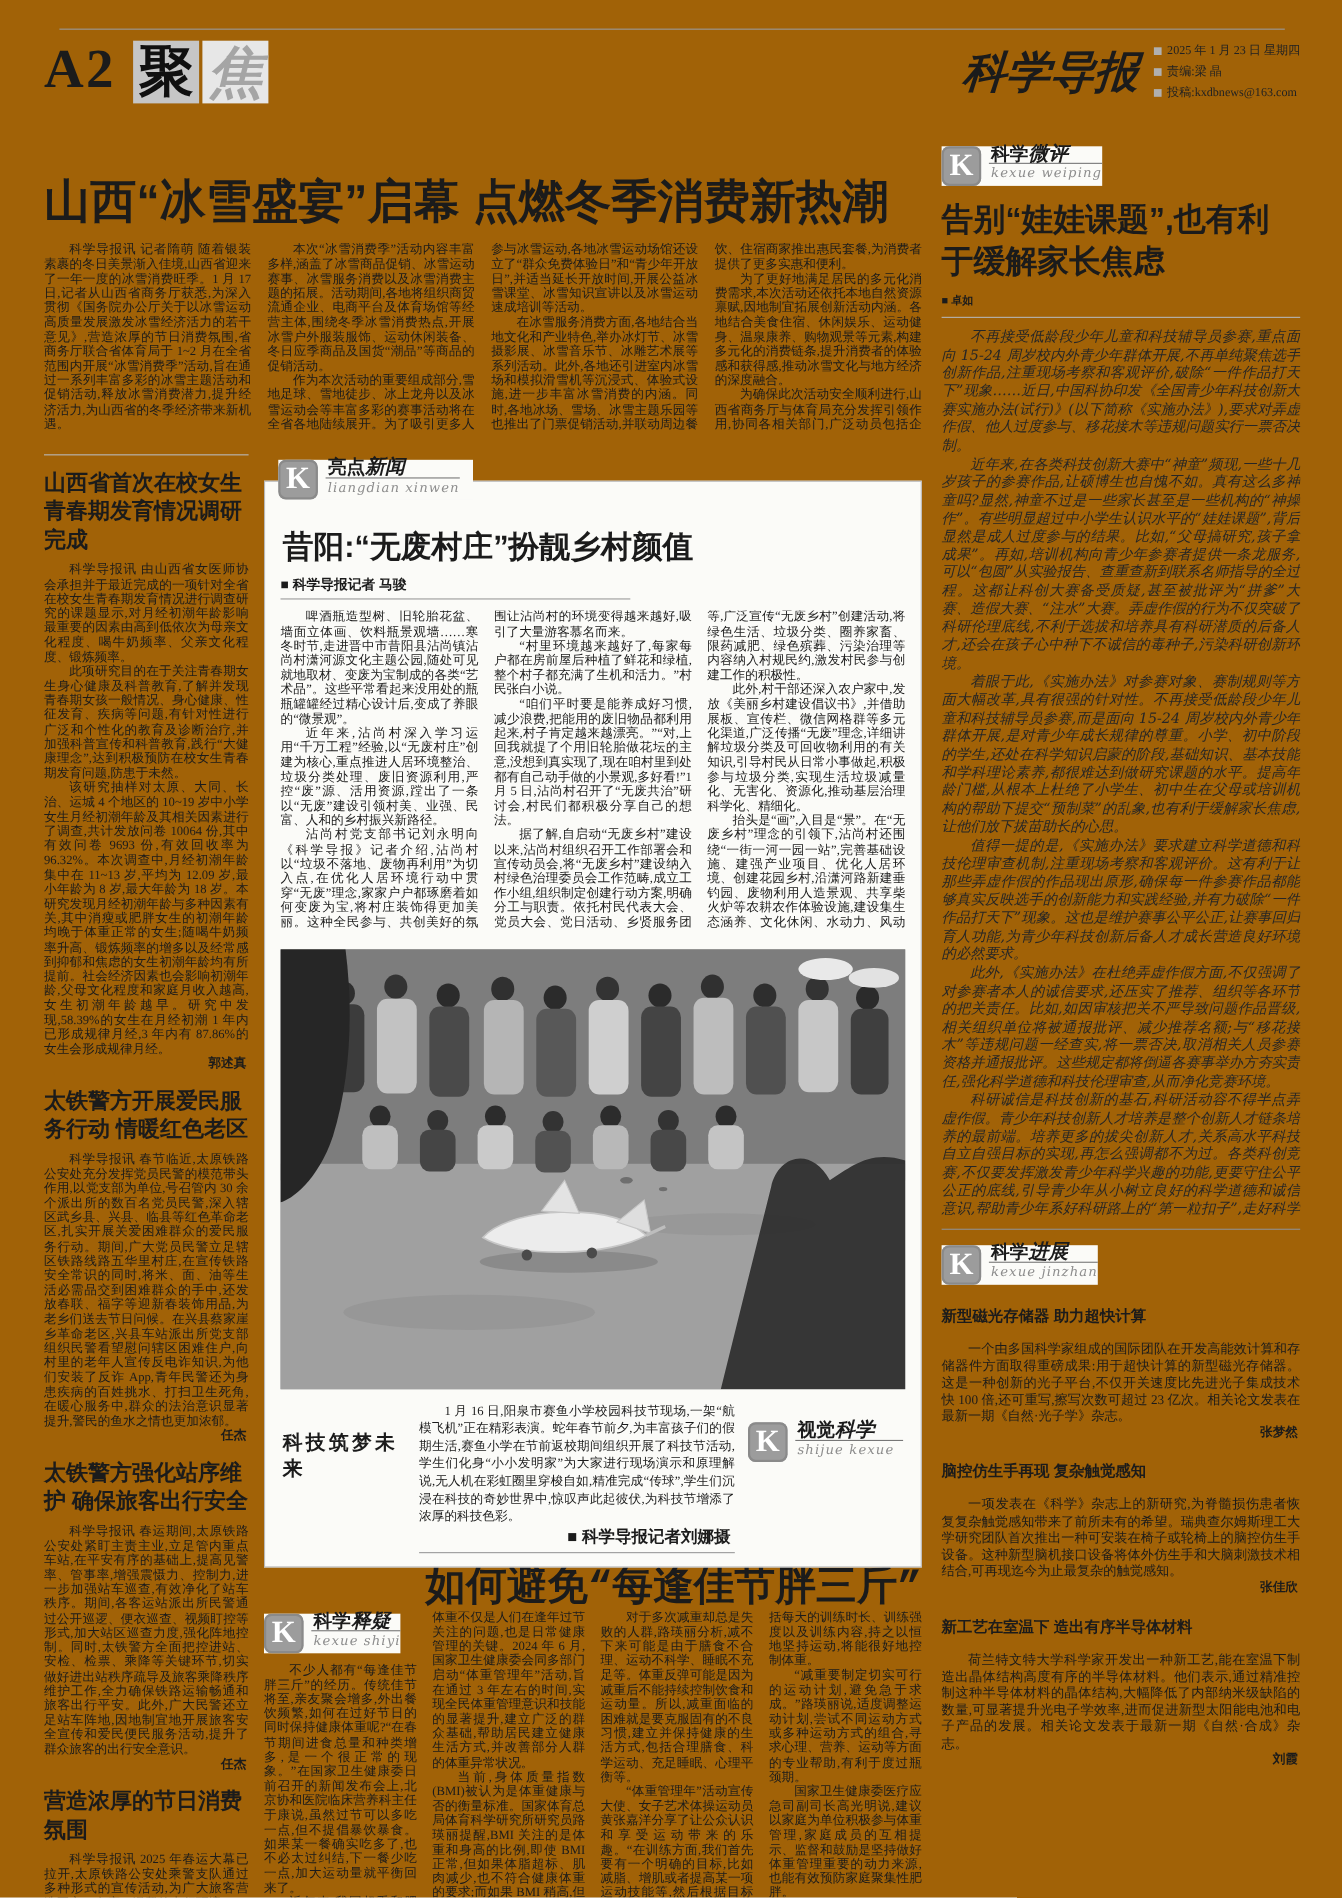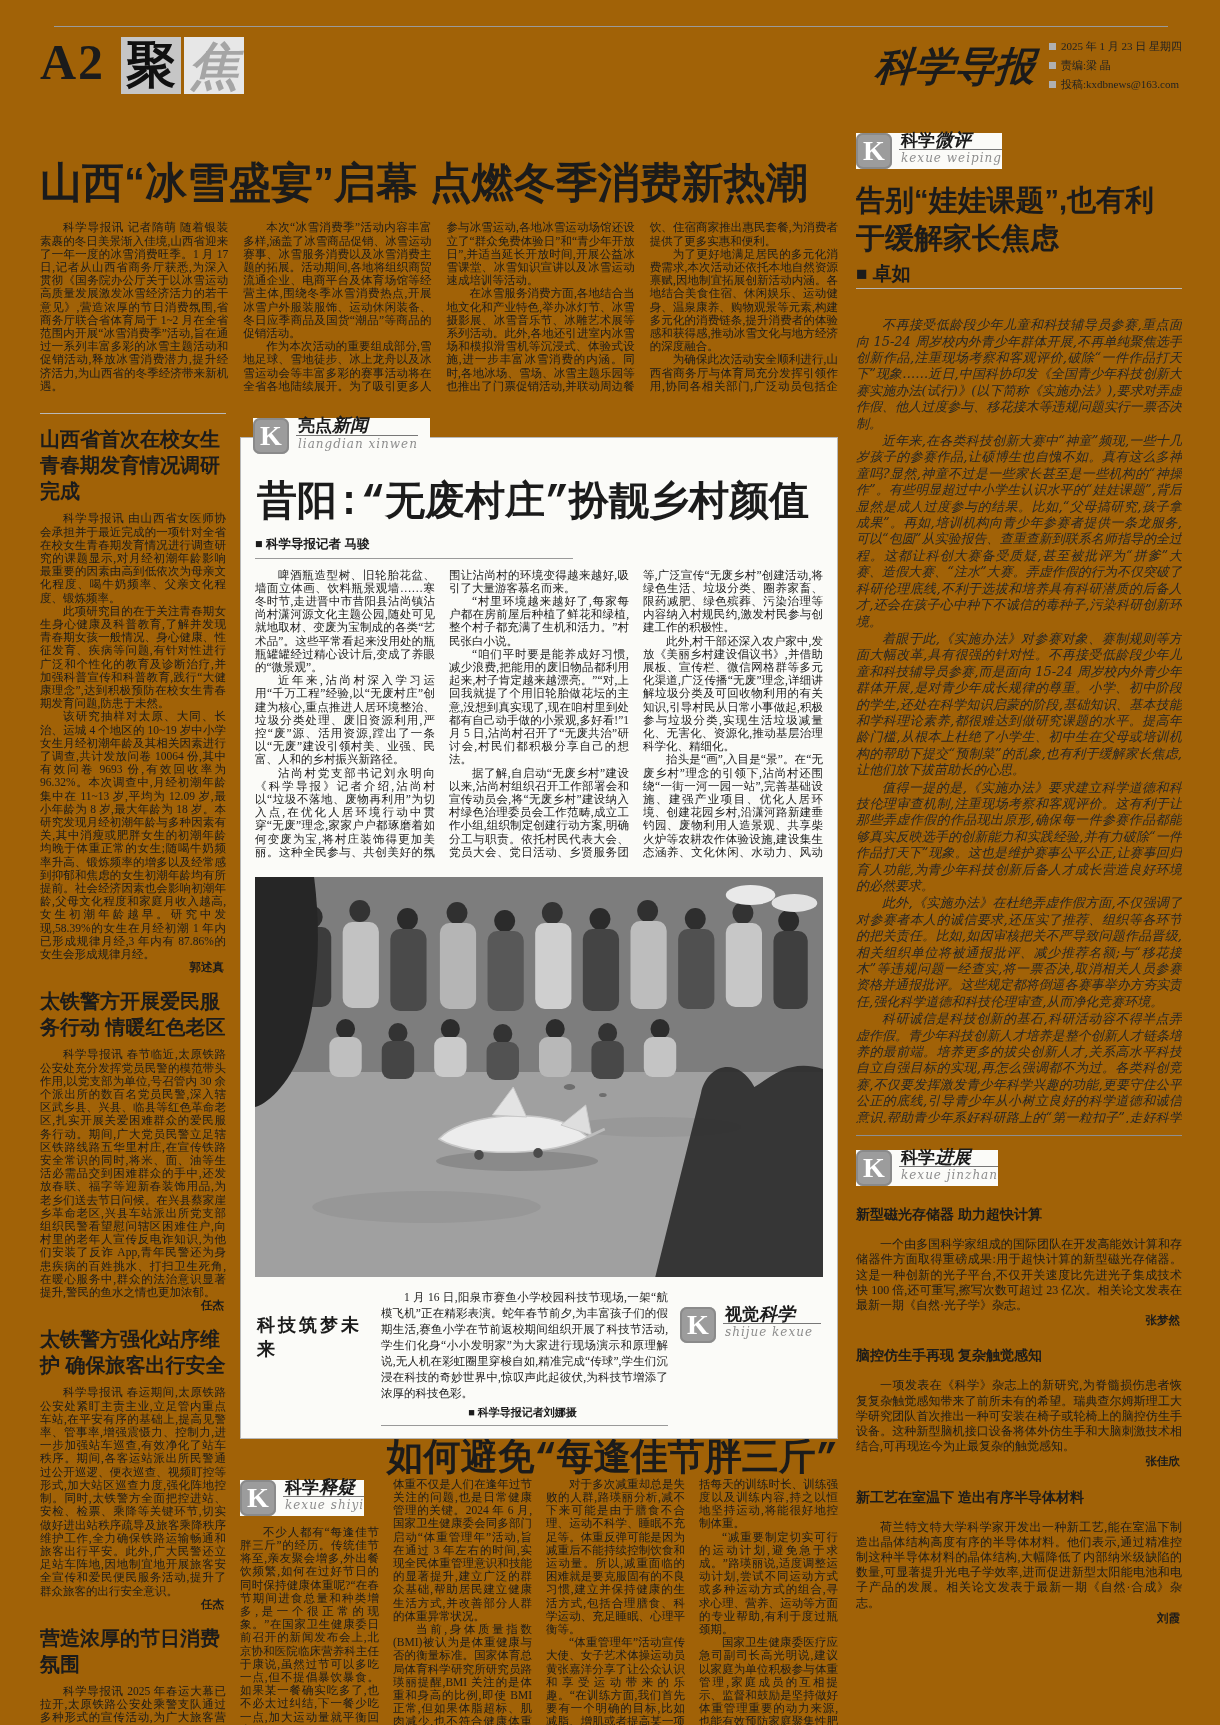--- a/index.html
+++ b/index.html
@@ -39,40 +39,40 @@
   .hl-box{border:1px solid #b8b8b8;position:relative;padding:30px 14px 0 14px;margin-top:24px;background:#fbfbf8;}
   .sec-logo{display:inline-flex;align-items:flex-start;gap:7px;background:#fbfbf8;}
   .k-badge{width:36px;height:36px;background:#9c9c9c;border-radius:7px;color:#fff;
     font-family:"Liberation Serif",serif;font-weight:bold;font-size:28px;line-height:36px;text-align:center;flex:0 0 auto;
     box-shadow:inset 0 0 0 2px #8a8a8a;}
   .sec-text{display:flex;flex-direction:column;}
   .sec-main{font-size:17px;font-weight:bold;border-bottom:1px solid #777;padding:0 26px 2px 2px;white-space:nowrap;font-family:"Liberation Sans",sans-serif;}
   .sec-main .scr{font-family:"DejaVu Serif",serif;font-style:italic;font-weight:600;font-size:18px;}
   .sec-pinyin{font-family:"DejaVu Serif",serif;font-style:italic;font-size:12px;color:#8d8d8d;padding:2px 0 0 2px;letter-spacing:1px;}
   .hl-logo{position:absolute;top:-20px;left:12px;padding-right:12px;}
-  .hl-box h2{font-family:Liberation Mono, monospace;font-size:40px;font-weight:900;margin:14px 0 12px 2px;line-height:1.1;white-space:nowrap;}
+  .hl-box h2{font-family:Liberation Sans, sans-serif;font-size:28px;font-weight:900;margin:14px 0 12px 2px;line-height:1.1;white-space:nowrap;}
   .byline-row{display:flex;align-items:center;font-weight:bold;font-size:12.5px;border-bottom:1px solid #9a9a9a;
     width:56%;padding-bottom:6px;margin-bottom:10px;font-family:"Liberation Sans",sans-serif;}
   .hl-body{column-count:3;column-gap:14px;height:302px;overflow:hidden;}
   .photo{display:block;width:100%;height:400px;margin-top:6px;background:#8f8f8f;}
   .caption-row{display:flex;gap:12px;padding:12px 2px 12px 2px;align-items:flex-start;}
   .cap-label{width:112px;flex:0 0 auto;font-family:"Liberation Sans",sans-serif;font-weight:800;font-size:18px;line-height:24px;letter-spacing:3px;padding-top:24px;}
   .cap-text{flex:1;font-size:11.5px;line-height:16px;border-bottom:1px solid #999;padding-bottom:5px;}
-  .cap-byline{text-align:center;font-weight:bold;padding:3px 4px 0 0;font-family:Liberation Sans, sans-serif;font-size:11px;}
+  .cap-byline{text-align:right;font-weight:bold;padding:3px 4px 0 0;font-family:Liberation Sans, sans-serif;font-size:15px;}
   .cap-logo{flex:0 0 auto;padding-top:18px;}
   
   .weight{margin-top:14px;}
   .weight h2{font-family:Liberation Mono, monospace;font-size:37px;font-weight:900;margin:8px 0 12px 4px;white-space:nowrap;text-align:right;}
   .weight-body{column-count:4;column-gap:14px;height:322px;overflow:hidden;}
   .sec-logo.compact{break-inside:avoid;margin:2px 0 10px 0;}
   .sec-logo.compact .sec-main{padding-right:8px;}
   
   .weiping h2{font-family:"Liberation Sans","DejaVu Sans",sans-serif;font-size:29px;line-height:38px;font-weight:900;margin:12px 0 10px 0;}
-  .author-row{display:flex;align-items:center;font-weight:bold;font-size:19px;border-bottom:1px solid #b5b5b5;
-    padding-bottom:8px;margin-bottom:28px;font-family:"Liberation Sans",sans-serif;}
+  .author-row{display:flex;align-items:center;font-weight:bold;font-size:10px;border-bottom:1px solid #b5b5b5;
+    padding-bottom:8px;margin-bottom:10px;font-family:"Liberation Sans",sans-serif;}
   .weiping-body{height:806px;overflow:hidden;font-family:"DejaVu Serif",serif;font-style:italic;
     font-size:13px;line-height:16.4px;color:#262626;}
   .weiping-body p{margin-bottom:1px;}
   .rail-divider{border:none;border-top:1px solid #8f8f8f;margin:12px 0 14px 0;}
   .jz-art{margin:14px 0 0 0;}
   .jz-art h3{font-family:"Liberation Sans","DejaVu Sans",sans-serif;font-size:14px;line-height:29px;font-weight:800;margin:0 0 8px 0;width:70%;}
   .jz-art .body{font-size:12px;line-height:15.2px;}
   .jz-art .author{margin-top:1px;}
 </style>
 </head>

